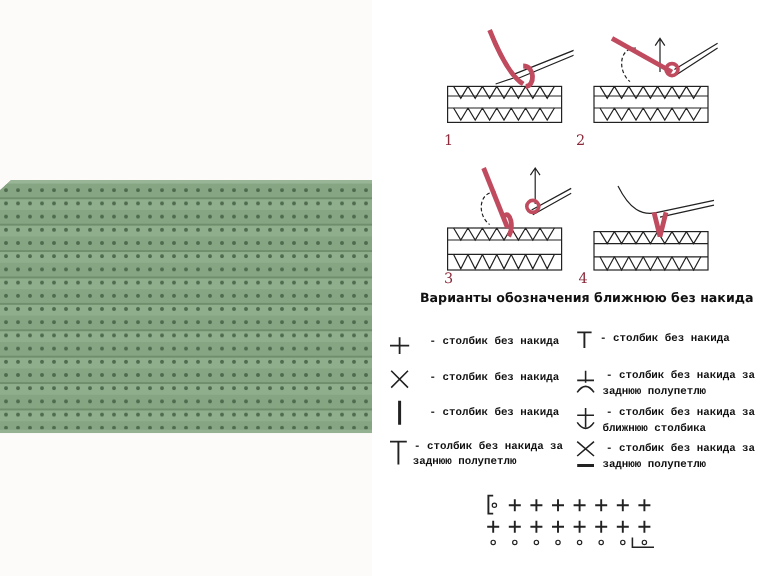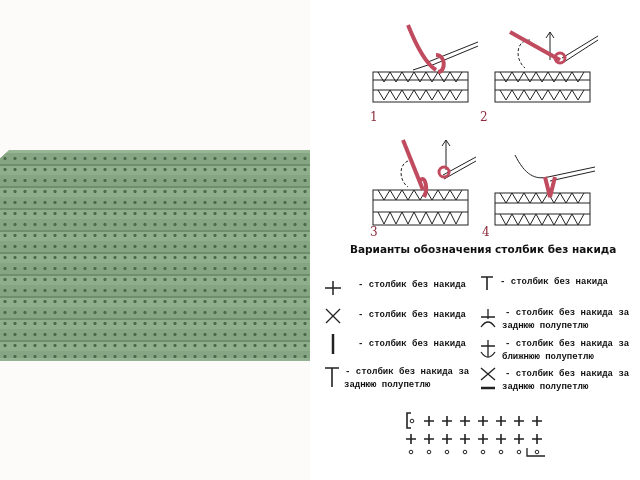--- a/index.html
+++ b/index.html
@@ -80,21 +80,21 @@
     <rect x="5" y="58" width="95" height="32" fill="#fff"></rect>
     <path d="M5 68 L100 68 M5 79 L100 79"></path>
     <path d="M10 58 l6 10 l6-10 M22 58 l6 10 l6-10 M34 58 l6 10 l6-10 M46 58 l6 10 l6-10 M58 58 l6 10 l6-10 M70 58 l6 10 l6-10 M82 58 l6 10 l6-10"></path>
     <path d="M10 79 l6 11 l6-11 M22 79 l6 11 l6-11 M34 79 l6 11 l6-11 M46 79 l6 11 l6-11 M58 79 l6 11 l6-11 M70 79 l6 11 l6-11 M82 79 l6 11 l6-11"></path>
     <path d="M25 20 C35 40 45 45 58 42 L105 32 M60 46 L105 36"></path>
   </g>
   <path d="M55 42 L60 62 L65 42" stroke="#c04a5e" stroke-width="4" fill="none"></path>
 </svg>
 <span class="step-num" style="left:482px;top:225px">4</span>
 
-<div class="title">Варианты обозначения столбик без накида</div>
+<div class="title">Варианты обозначения ближнюю без накида</div>
 
 <svg class="sym" style="left:324px;top:279px" width="18" height="18">
     <path d="M1 9 H17 M9 2 V16" stroke="#222" stroke-width="1.5"></path>
   </svg>
 <span class="legend-txt" style="left:358px;top:279px">- столбик без накида</span>
 
 <svg class="sym" style="left:324px;top:307px" width="18" height="18">
     <path d="M2 2 L16 16 M16 2 L2 16" stroke="#222" stroke-width="1.3"></path>
   </svg>
 <span class="legend-txt" style="left:358px;top:309px">- столбик без накида</span>
@@ -118,21 +118,21 @@
 <svg class="sym" style="left:478px;top:307px" width="20" height="22">
     <path d="M3 10 H17 M10 2 V12 M3 20 Q10 10 17 20" stroke="#222" stroke-width="1.3" fill="none"></path>
   </svg>
 <span class="legend-txt" style="left:505px;top:307px">- столбик без накида за</span>
 <span class="legend-txt" style="left:502px;top:320px">заднюю полупетлю</span>
 
 <svg class="sym" style="left:478px;top:338px" width="20" height="22">
     <path d="M3 8 H17 M10 2 V18 M3 14 Q10 24 17 14" stroke="#222" stroke-width="1.3" fill="none"></path>
   </svg>
 <span class="legend-txt" style="left:505px;top:338px">- столбик без накида за</span>
-<span class="legend-txt" style="left:502px;top:351px">ближнюю полупетлю</span>
+<span class="legend-txt" style="left:502px;top:351px">ближнюю столбика</span>
 
 <svg class="sym" style="left:478px;top:366px" width="20" height="26">
     <path d="M3 2 L17 14 M17 2 L3 14" stroke="#222" stroke-width="1.3"></path>
     <path d="M3 22 H17" stroke="#222" stroke-width="2.5"></path>
   </svg>
 <span class="legend-txt" style="left:505px;top:368px">- столбик без накида за</span>
 <span class="legend-txt" style="left:502px;top:381px">заднюю полупетлю</span>
 
 <svg class="grid" width="150" height="50" viewBox="0 0 150 50">
   <g stroke="#222" stroke-width="1.6" fill="none">

